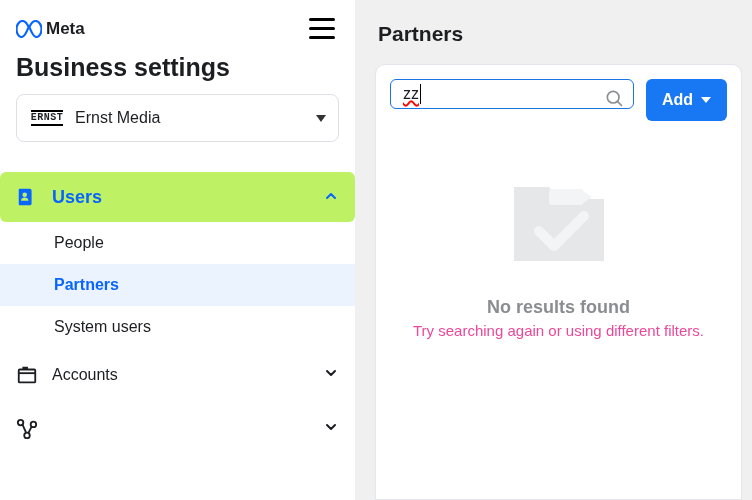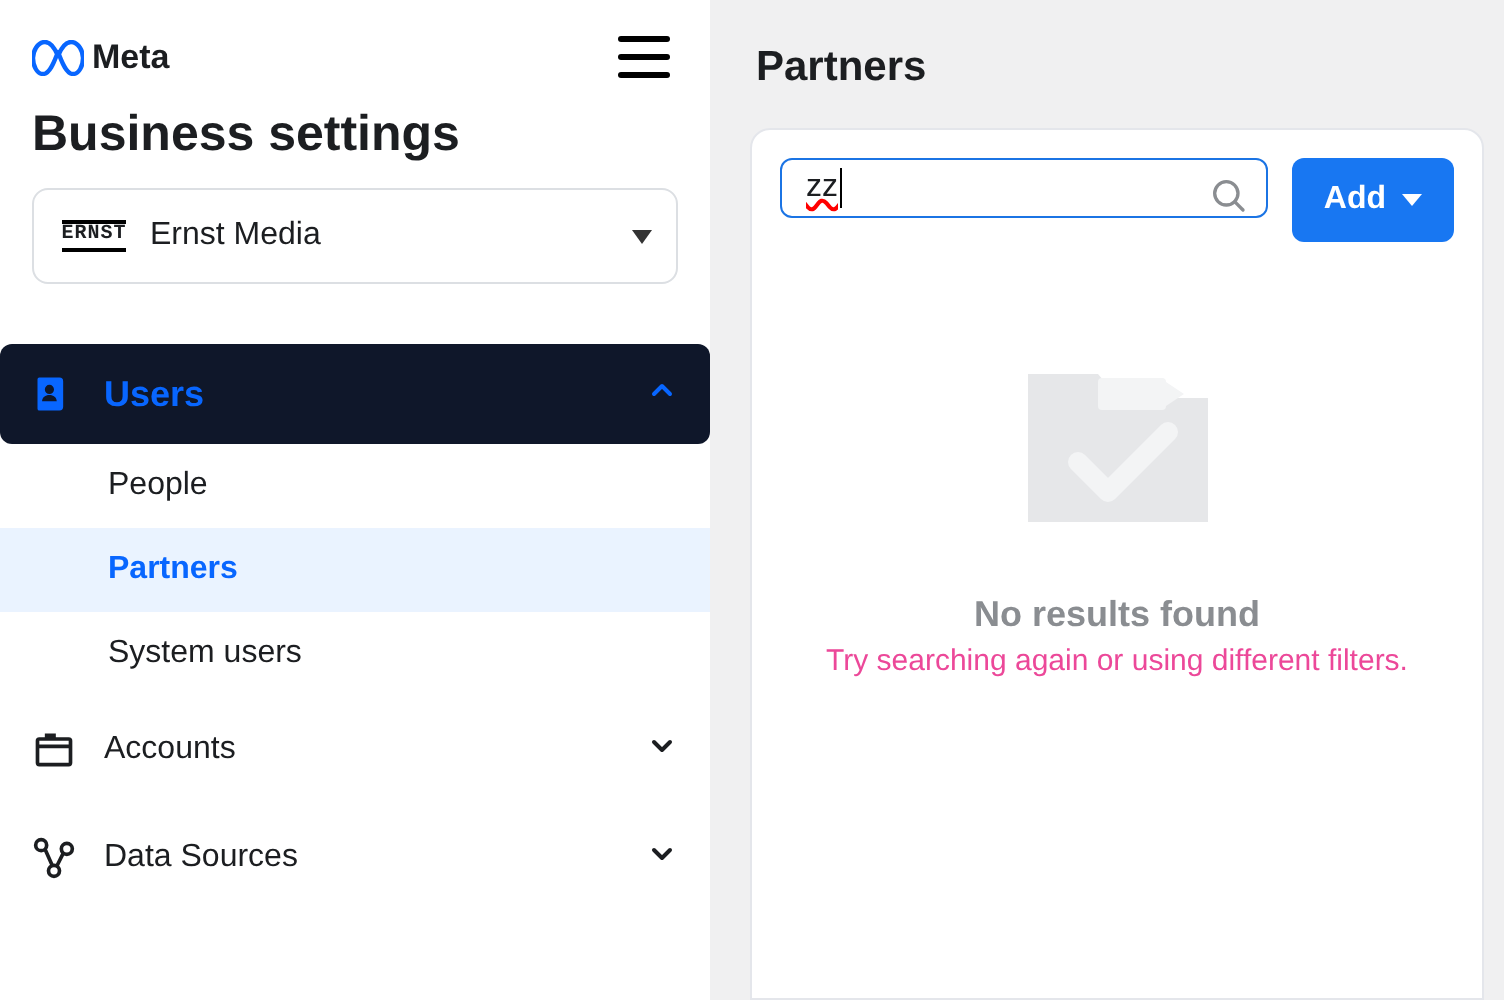--- a/index.html
+++ b/index.html
@@ -12,21 +12,21 @@
   .hamburger { display: flex; flex-direction: column; gap: 6px; cursor: pointer; padding: 4px; }
   .hamburger span { display: block; width: 26px; height: 3px; background: #000; border-radius: 2px; }
   .page-title { font-size: 25px; font-weight: 700; margin: 2px 0 12px 0; }
   .account-picker { border: 1px solid #dcdfe3; border-radius: 8px; height: 48px; display: flex; align-items: center; padding: 0 12px; justify-content: space-between; cursor: pointer; }
   .account-picker .left { display: flex; align-items: center; gap: 10px; }
   .account-logo { width: 36px; height: 20px; display: flex; align-items: center; justify-content: center; }
   .account-logo-text { font-family: Liberation Mono, monospace; font-weight: 700; font-size: 10px; letter-spacing: 0.5px; border-top: 2px solid #000; border-bottom: 2px solid #000; line-height: 1; padding: 1px 0; }
   .account-name { font-size: 16px; }
   .caret { width: 0; height: 0; border-left: 5px solid transparent; border-right: 5px solid transparent; border-top: 7px solid #333; }
   .nav { margin-top: 30px; margin-left: -16px; margin-right: -16px; }
-  .nav-section { background: #0f172a; border-radius: 6px; display: flex; align-items: flex-end; justify-content: space-between; padding: 14px 16px; cursor: pointer; }
+  .nav-section { background: #bef264; border-radius: 6px; display: flex; align-items: flex-end; justify-content: space-between; padding: 14px 16px; cursor: pointer; }
   .nav-section.active { color: #0866ff; }
   .nav-section .left { display: flex; align-items: center; gap: 14px; font-weight: 700; font-size: 18px; }
   .nav-subitems { }
   .nav-sub { font-size: 16px; padding: 12px 16px 12px 54px; cursor: pointer; }
   .nav-sub.active { color: #0866ff; font-weight: 700; background: #eaf3ff; }
   .nav-row { display: flex; align-items: center; justify-content: space-between; padding: 16px 16px; cursor: pointer; }
   .nav-row .left { display: flex; align-items: center; gap: 14px; font-size: 16px; }
   .icon { width: 22px; height: 22px; display: inline-block; flex: 0 0 22px; }
 
   
@@ -121,21 +121,20 @@
       <div class="nav-row">
         <div class="left">
           <span class="icon">
             <svg width="22" height="22" viewBox="0 0 24 24" fill="none" stroke="#1c1e21" stroke-width="2">
               <circle cx="5" cy="5" r="3"></circle>
               <circle cx="12" cy="19" r="3"></circle>
               <circle cx="19" cy="7" r="3"></circle>
               <path d="M7 7 L11 16 M13.5 16.5 L17 9.5"></path>
             </svg>
           </span>
-          <span>Data Sources</span>
         </div>
         <span>
           <svg width="16" height="16" viewBox="0 0 24 24" fill="none" stroke="#1c1e21" stroke-width="3" stroke-linecap="round" stroke-linejoin="round">
               <polyline points="6 9 12 15 18 9"></polyline>
             </svg>
         </span>
       </div>
     </nav>
   </aside>
 

